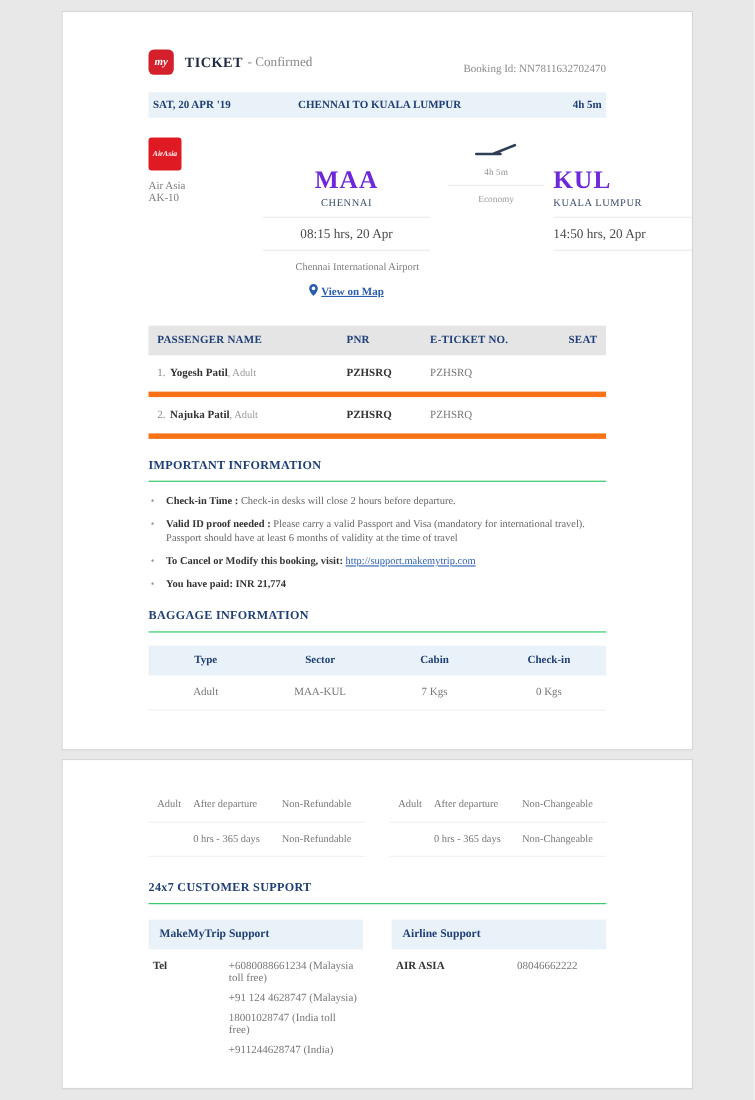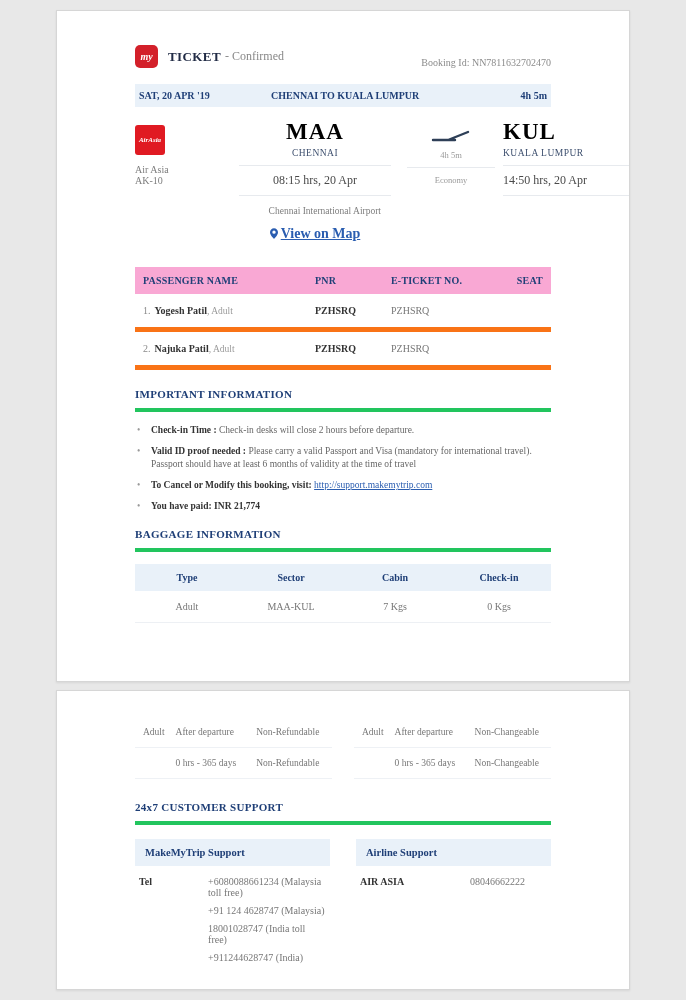--- a/index.html
+++ b/index.html
@@ -43,44 +43,44 @@
   .airline-col { width:96px; flex:none; padding-top:6px; }
   .aa-logo {
     width:30px; height:30px; background:#e01a22; border-radius:3px;
     color:#fff; font-style:italic; font-size:7px; font-weight:bold;
     display:flex; align-items:center; justify-content:center;
   }
   .airline-name, .flight-no { font-size:10px; color:#7d7d7d; }
   .airline-name { margin-top:9px; }
   .city-col { width:168px; flex:none; text-align:center; }
   .mid-col { width:104px; flex:none; text-align:center; padding-top:10px; }
-  .city-col .code { font-size:23px; font-weight:bold; color:#000000; letter-spacing:1px; }
+  .city-col .code { font-size:23px; font-weight:bold; color:#6d28d9; letter-spacing:1px;margin-top:32px; }
   .city-col .city { font-size:9.5px; color:#3d4f6e; margin-top:3px; letter-spacing:.5px; }
   .rule { height:1px; background:#e7eaee; margin:7px 8px; }
   .city-col .time { font-size:12px; color:#4a4a4a; }
   .airport { font-size:9.5px; color:#7d7d7d; text-align:right; padding:2px 18px 0 30px; line-height:1.35; }
-  .maplink { margin-top:8px; font-size:14px; }
+  .maplink { margin-top:8px; font-size:10px; }
   .maplink a { color:#2a5db0; text-decoration:underline; font-weight:bold; }
   .pin { display:inline-block; vertical-align:-1px; margin-right:3px; }
   .mid-dur { font-size:8.5px; color:#9a9a9a; margin-top:3px; }
   .mid-class { font-size:8.5px; color:#9a9a9a; }
 
   
   .pax { margin-top:24px; font-size:10px; }
-  .pax-head { display:flex; background:#f9a8d4; color:#1f3f77; font-weight:bold; padding:8px 8px; letter-spacing:.2px; }
+  .pax-head { display:flex; background:#e5e5e5; color:#1f3f77; font-weight:bold; padding:8px 8px; letter-spacing:.2px; }
   .pax-row { display:flex; padding:11px 8px; border-bottom:5px solid #f97316; }
   .c-name { width:43%; } .c-pnr { width:19%; } .c-etkt { width:23%; } .c-seat { width:15%; text-align:right; }
   .pax-idx { color:#8a8a8a; margin-right:4px; }
   .pax-name { font-weight:bold; color:#333; }
   .pax-type { color:#9a9a9a; font-size:9.5px; }
   .pax-pnr { font-weight:bold; color:#333; }
   .pax-etkt { color:#777; }
 
   
-  .sec-title { font-size:11px; font-weight:bold; color:#1f3f77; letter-spacing:.3px; padding-bottom:8px; border-bottom:4px solid #22c55e; }
+  .sec-title { font-size:11px; font-weight:bold; color:#1f3f77; letter-spacing:.3px; padding-bottom:8px; border-bottom:1px solid #22c55e; }
 
   
   .info { margin-top:18px; }
   .info ul { list-style:none; margin-top:12px; }
   .info li { font-size:9.5px; color:#666; padding-left:16px; position:relative; margin-bottom:7px; line-height:1.45; }
   .info li::before { content:"•"; position:absolute; left:2px; color:#999; }
   .info b { color:#333; }
   .info a { color:#2a5db0; text-decoration:underline; }
 
   

